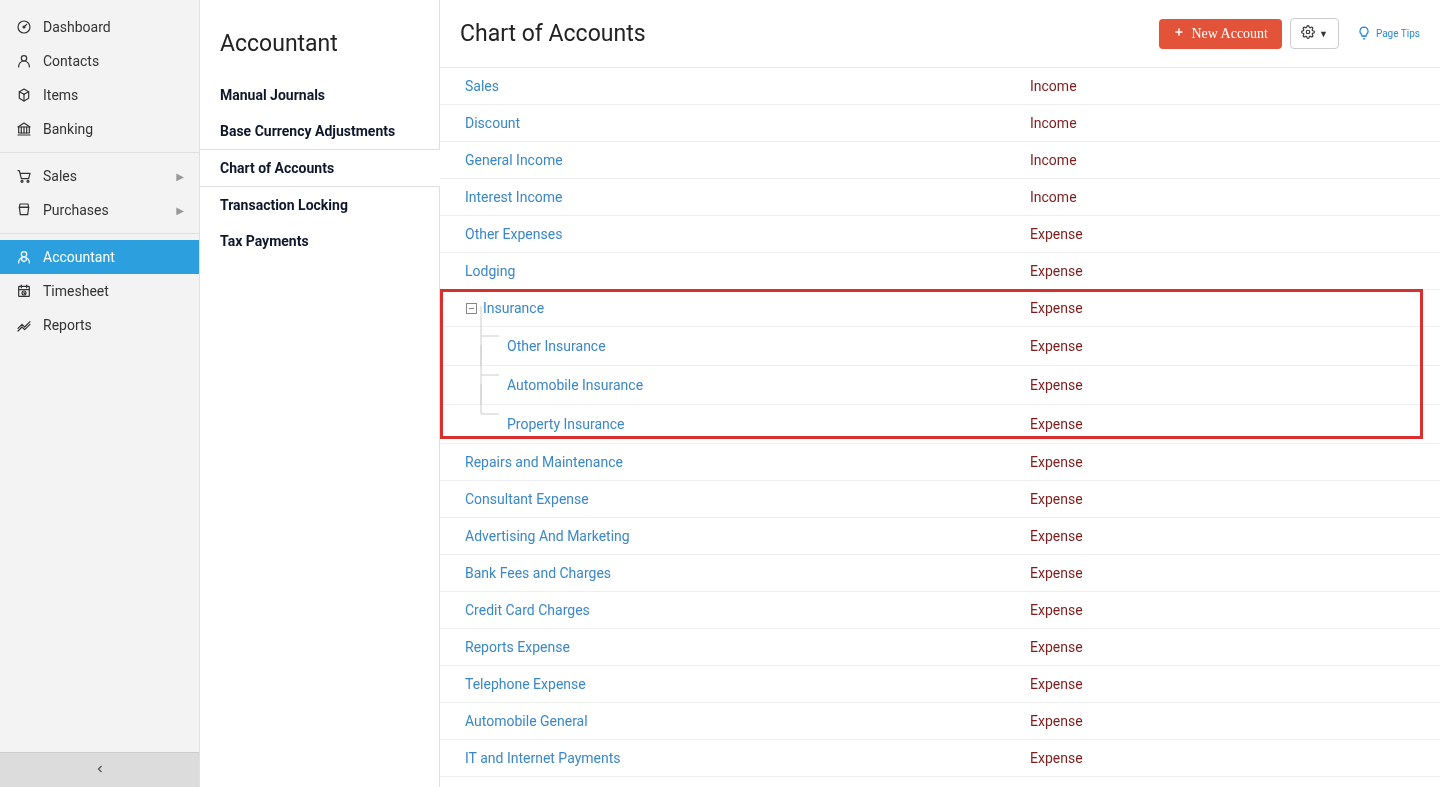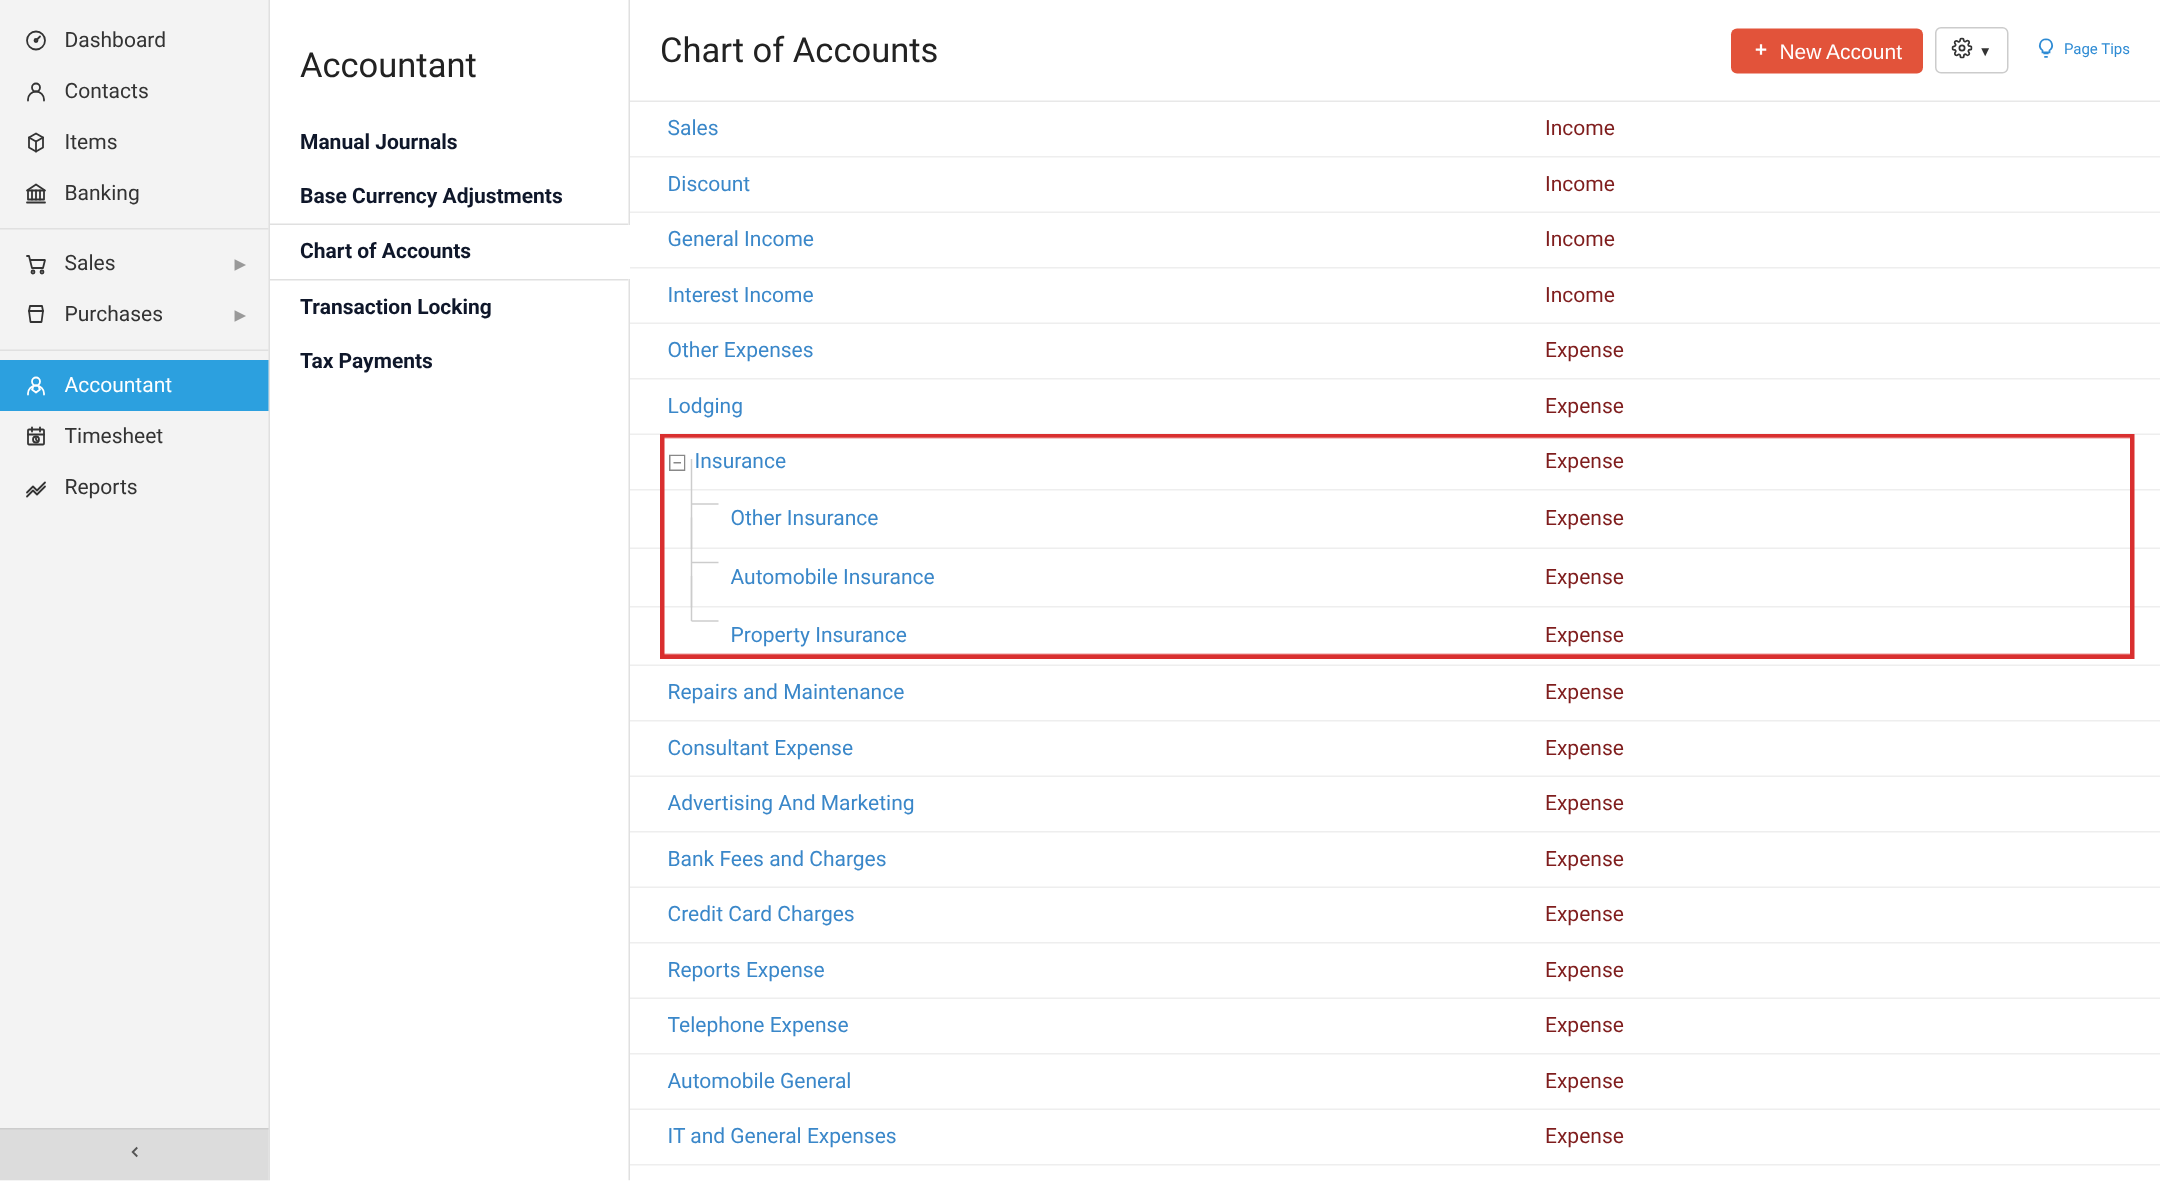--- a/index.html
+++ b/index.html
@@ -16,21 +16,21 @@
       height: 787px;
       overflow: hidden;
       position: relative;
     }
     .layout {
       display: flex;
       height: 100%;
     }
     
     .sidebar {
-      width: 180px;
+      width: 200px;
       background: #f3f3f3;
       border-right: 1px solid #e0e0e0;
       display: flex;
       flex-direction: column;
       position: relative;
     }
     .sidebar-nav {
       flex: 1;
       padding-top: 10px;
     }
@@ -138,20 +138,21 @@
       color: #fff;
       border: none;
       border-radius: 4px;
       padding: 7px 14px;
       font-size: 14px;
       cursor: pointer;
       display: inline-flex;
       align-items: flex-start;
       gap: 6px;
       font-weight: 500;
+      font-family: Liberation Serif, serif;
     }
     .btn-gear {
       background: #fff;
       border: 1px solid #ccc;
       border-radius: 4px;
       padding: 6px 10px;
       cursor: pointer;
       display: inline-flex;
       align-items: center;
       gap: 4px;
@@ -522,21 +523,21 @@
             <div class="account-type-cell">Expense</div>
           </div>
           <div class="account-row">
             <div class="account-name-cell">
               <span class="account-link">Automobile General</span>
             </div>
             <div class="account-type-cell">Expense</div>
           </div>
           <div class="account-row">
             <div class="account-name-cell">
-              <span class="account-link">IT and General Expenses</span>
+              <span class="account-link">IT and Internet Payments</span>
             </div>
             <div class="account-type-cell">Expense</div>
           </div>
           <div class="account-row">
             <div class="account-name-cell"></div>
             <div class="account-type-cell">Expense</div>
           </div>
         </div>
     </div>
   </div>

